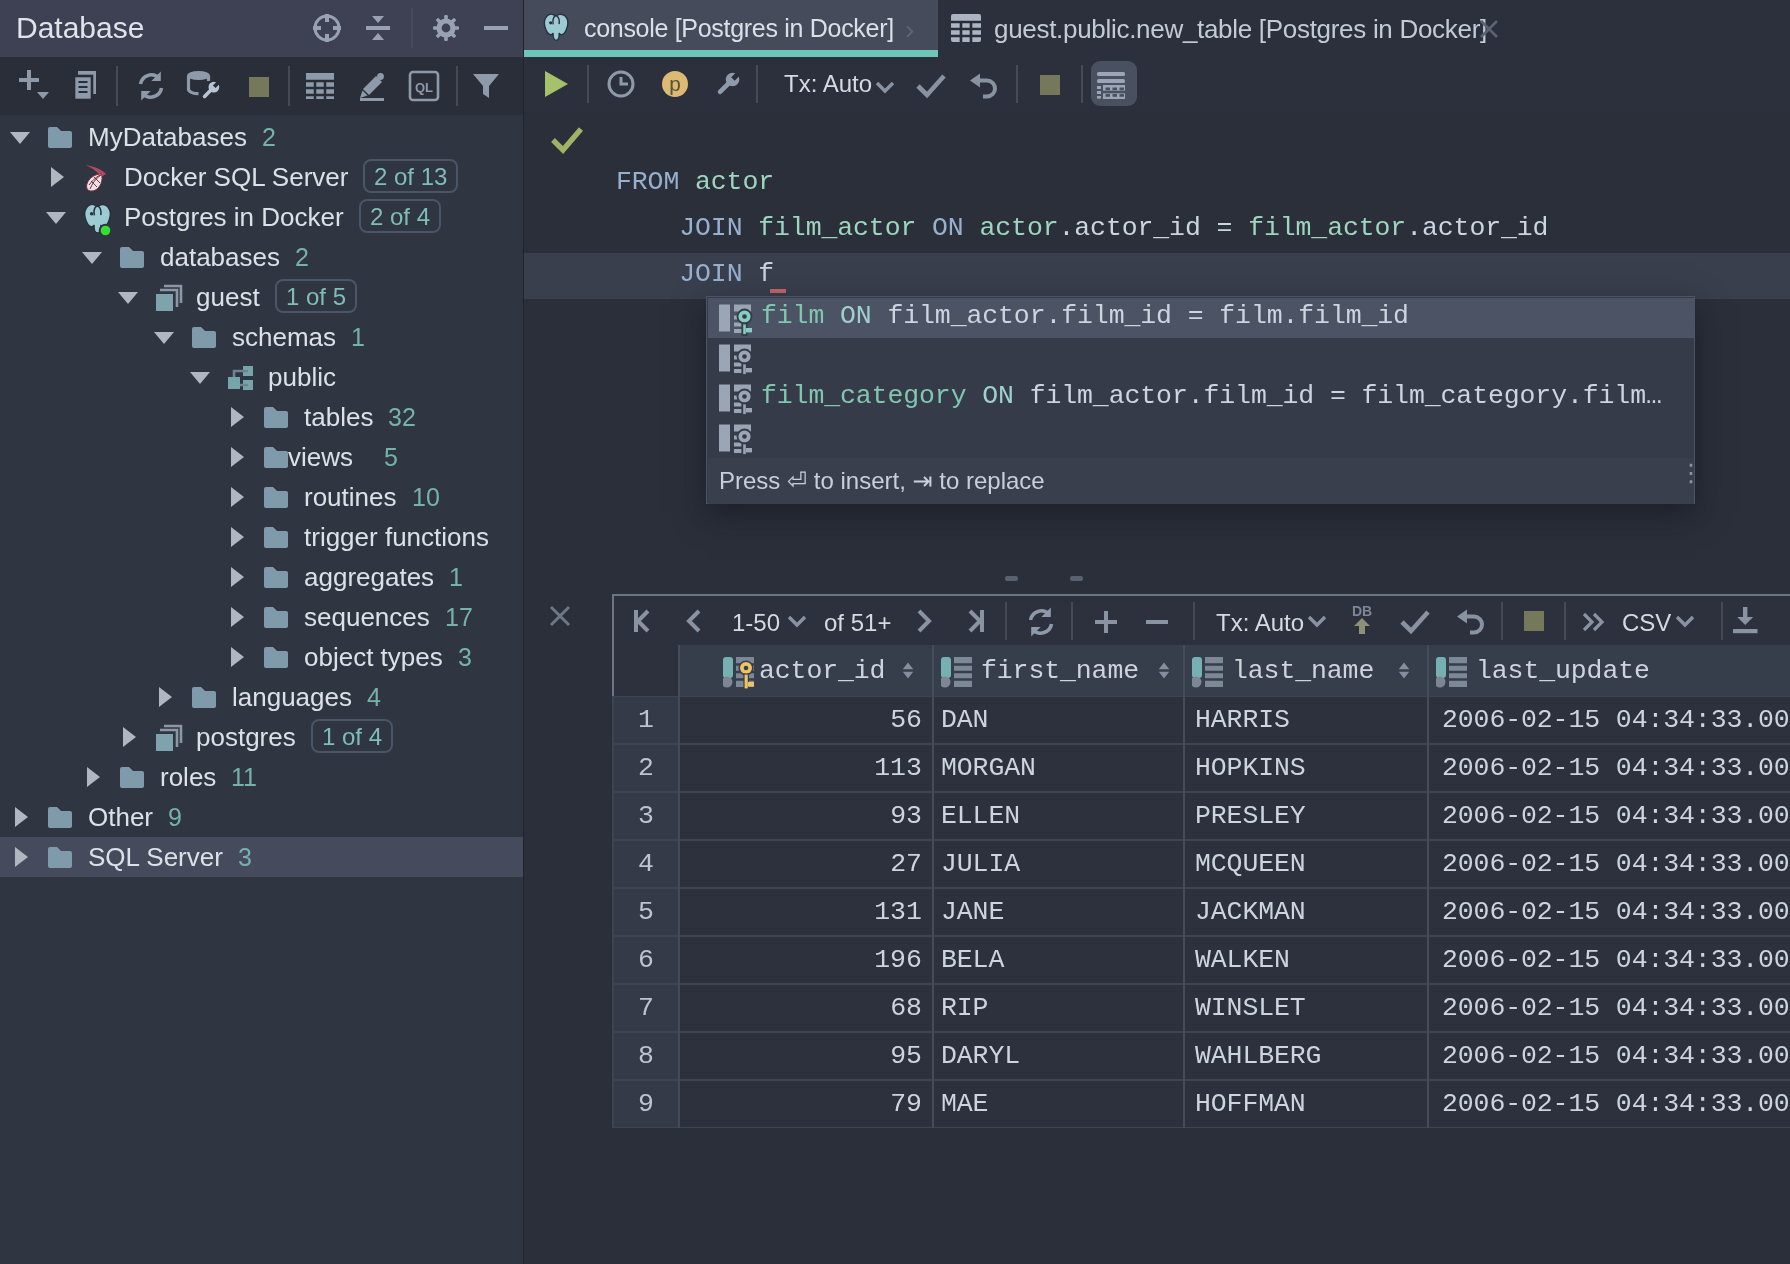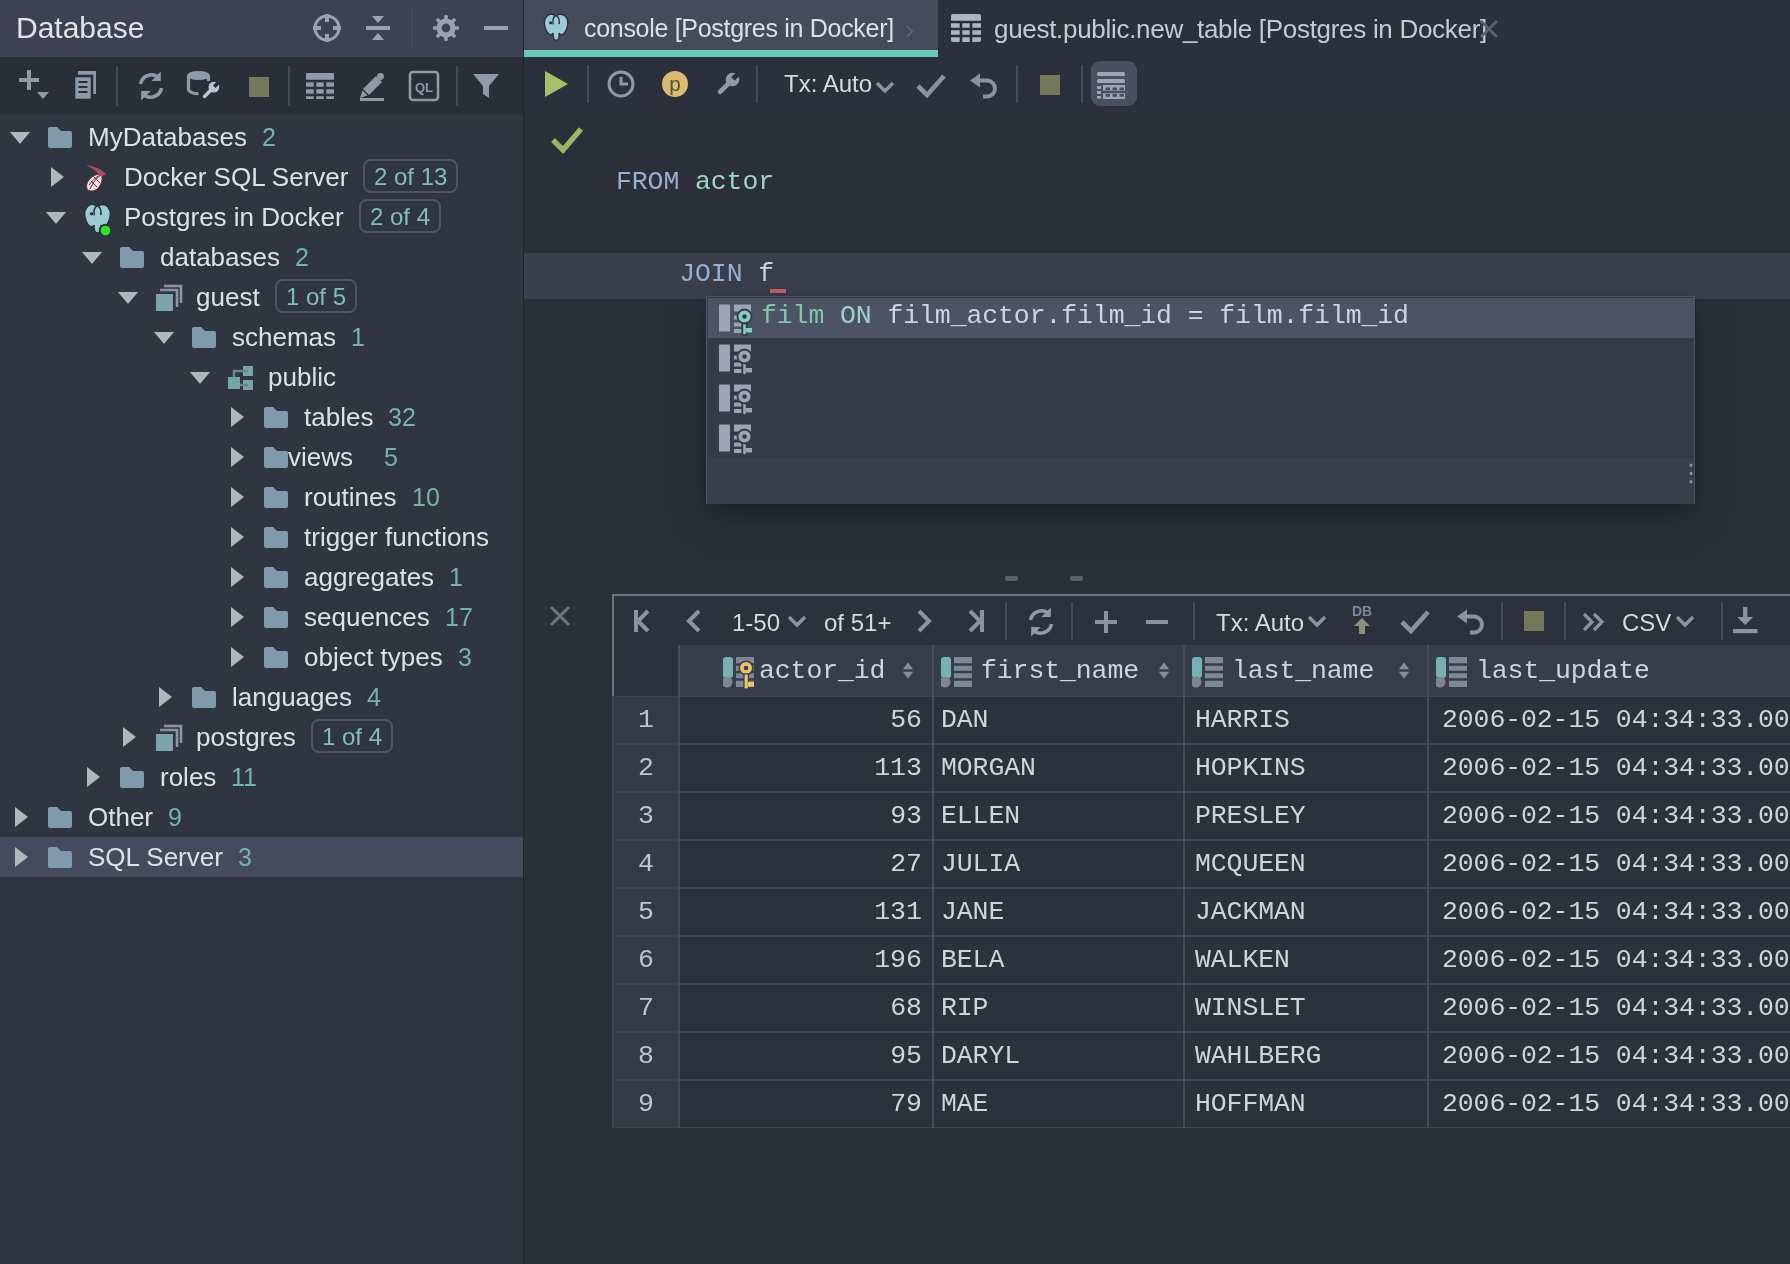--- a/index.html
+++ b/index.html
@@ -561,20 +561,21 @@
   <div class="abs" id="editor"></div>
   <div class="abs" id="linehl"></div>
   <div id="gutter-icons">
       <div class="abs" style="left:550px; top:125px">
         <svg width="34" height="30" viewBox="0 0 34 30">
           <path fill="none" stroke="#a0b263" stroke-width="5.4" d="M3 15 l10 10 L31 4"></path>
         </svg>
       </div>
     </div>
   <div class="codeline" style="top:167px"><span class="kw">FROM </span><span class="tbl">actor</span></div>
+  <div class="codeline" style="top:213px"><span class="pl">    </span><span class="kw">JOIN </span><span class="tbl">film_actor</span><span class="kw"> ON </span><span class="tbl">actor</span><span class="pl">.actor_id = </span><span class="tbl">film_actor</span><span class="pl">.actor_id</span></div>
   <div class="codeline" style="top:259px"><span class="pl">    </span><span class="kw">JOIN </span><span class="pl">f</span></div>
   <div class="abs" id="caret"></div>
 
   <div class="abs" id="popup">
     <div class="prow sel" style="top:1px"><span class="picon"><svg width="40" height="34" viewBox="0 0 40 34">
             <rect x="2" y="2.5" width="11" height="27" fill="#9aa5b5"></rect>
             <rect x="17" y="2.5" width="17" height="7" fill="#9aa5b5"></rect>
             <rect x="17" y="13.5" width="8" height="4" fill="#9aa5b5"></rect>
             <rect x="17" y="20.5" width="8" height="4" fill="#9aa5b5"></rect>
             <rect x="17" y="27" width="8" height="4" fill="#9aa5b5"></rect>
@@ -603,35 +604,36 @@
             <rect x="17" y="2.5" width="17" height="7" fill="#9aa5b5"></rect>
             <rect x="17" y="13.5" width="8" height="4" fill="#9aa5b5"></rect>
             <rect x="17" y="20.5" width="8" height="4" fill="#9aa5b5"></rect>
             <rect x="17" y="27" width="8" height="4" fill="#9aa5b5"></rect>
             <g stroke="#353b49" stroke-width="1.8">
               <circle cx="27.5" cy="14.5" r="7" fill="#9aa5b5"></circle>
               <circle cx="27.5" cy="14.5" r="2.3" fill="#353b49" stroke="none"></circle>
               <rect x="25.3" y="21.5" width="4.4" height="11.5" fill="#9aa5b5"></rect>
               <rect x="29" y="26" width="6" height="4.4" fill="#9aa5b5" stroke="none"></rect>
             </g>
-          </svg></span></div>
+          </svg></span><span class="ptext"><span class="ptbl">film_category</span><span class="pon"> ON </span><span class="pl">film_actor.film_id = film_category.film…</span></span></div>
     <div class="prow" style="top:121px"><span class="picon"><svg width="40" height="34" viewBox="0 0 40 34">
             <rect x="2" y="2.5" width="11" height="27" fill="#9aa5b5"></rect>
             <rect x="17" y="2.5" width="17" height="7" fill="#9aa5b5"></rect>
             <rect x="17" y="13.5" width="8" height="4" fill="#9aa5b5"></rect>
             <rect x="17" y="20.5" width="8" height="4" fill="#9aa5b5"></rect>
             <rect x="17" y="27" width="8" height="4" fill="#9aa5b5"></rect>
             <g stroke="#353b49" stroke-width="1.8">
               <circle cx="27.5" cy="14.5" r="7" fill="#9aa5b5"></circle>
               <circle cx="27.5" cy="14.5" r="2.3" fill="#353b49" stroke="none"></circle>
               <rect x="25.3" y="21.5" width="4.4" height="11.5" fill="#9aa5b5"></rect>
               <rect x="29" y="26" width="6" height="4.4" fill="#9aa5b5" stroke="none"></rect>
             </g>
           </svg></span></div>
     <div style="position:absolute; left:1px; top:161px; width:986px; height:46px; background:#3a3f4e"></div>
+      <div class="pfoot">Press ⏎ to insert, ⇥ to replace</div>
     <div class="pellip">⋮</div>
   </div>
 
   <div class="grip" style="left:1005px"></div>
   <div class="grip" style="left:1070px"></div>
 
   <div class="abs" id="res-border-top"></div>
   <div class="abs" id="res-border-left"></div>
   <div class="abs" id="res-toolbar"></div>
   <div id="res-toolbar-icons">

